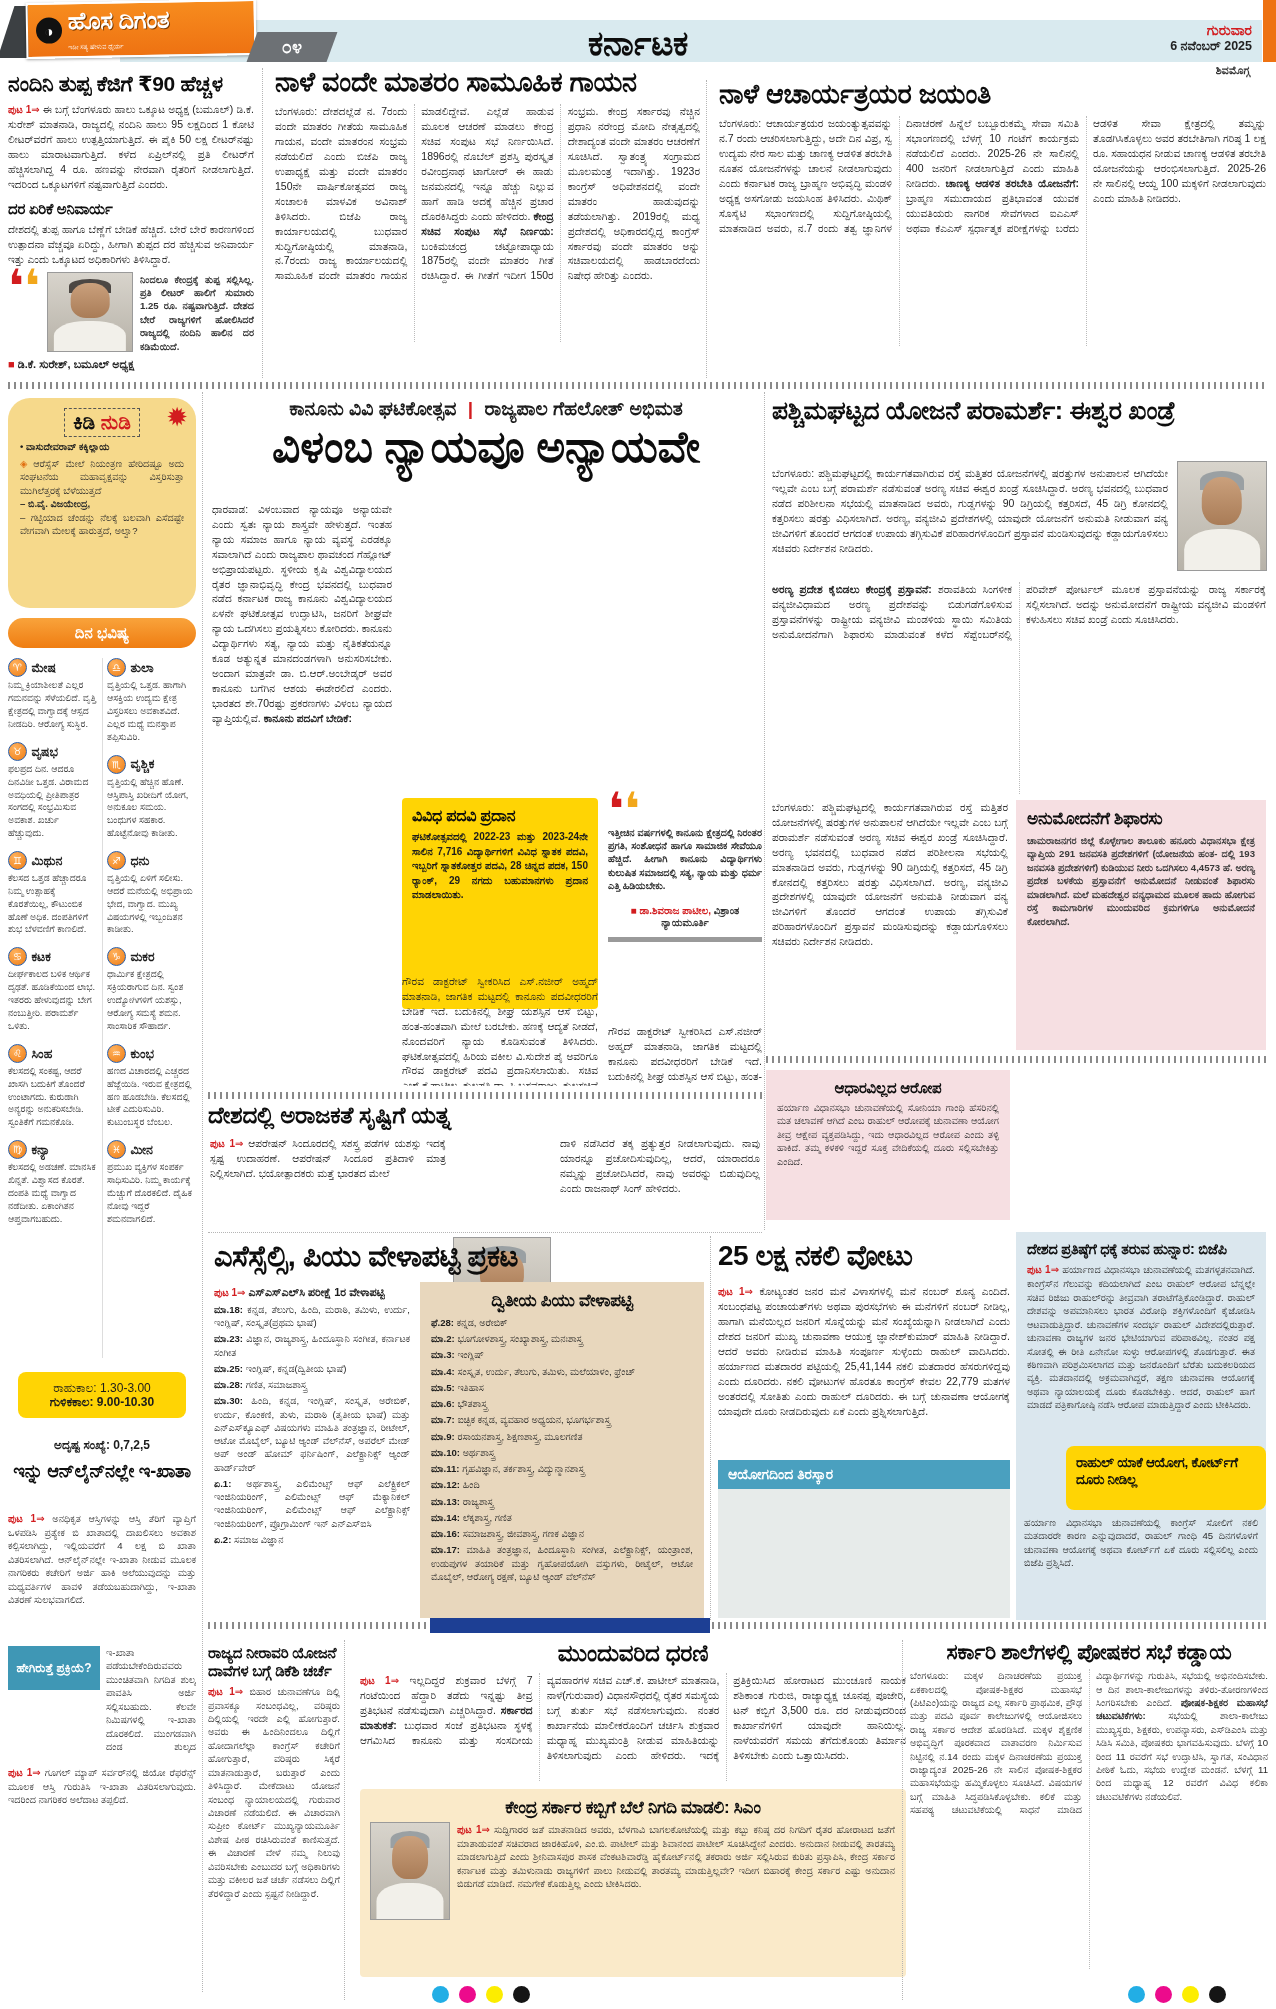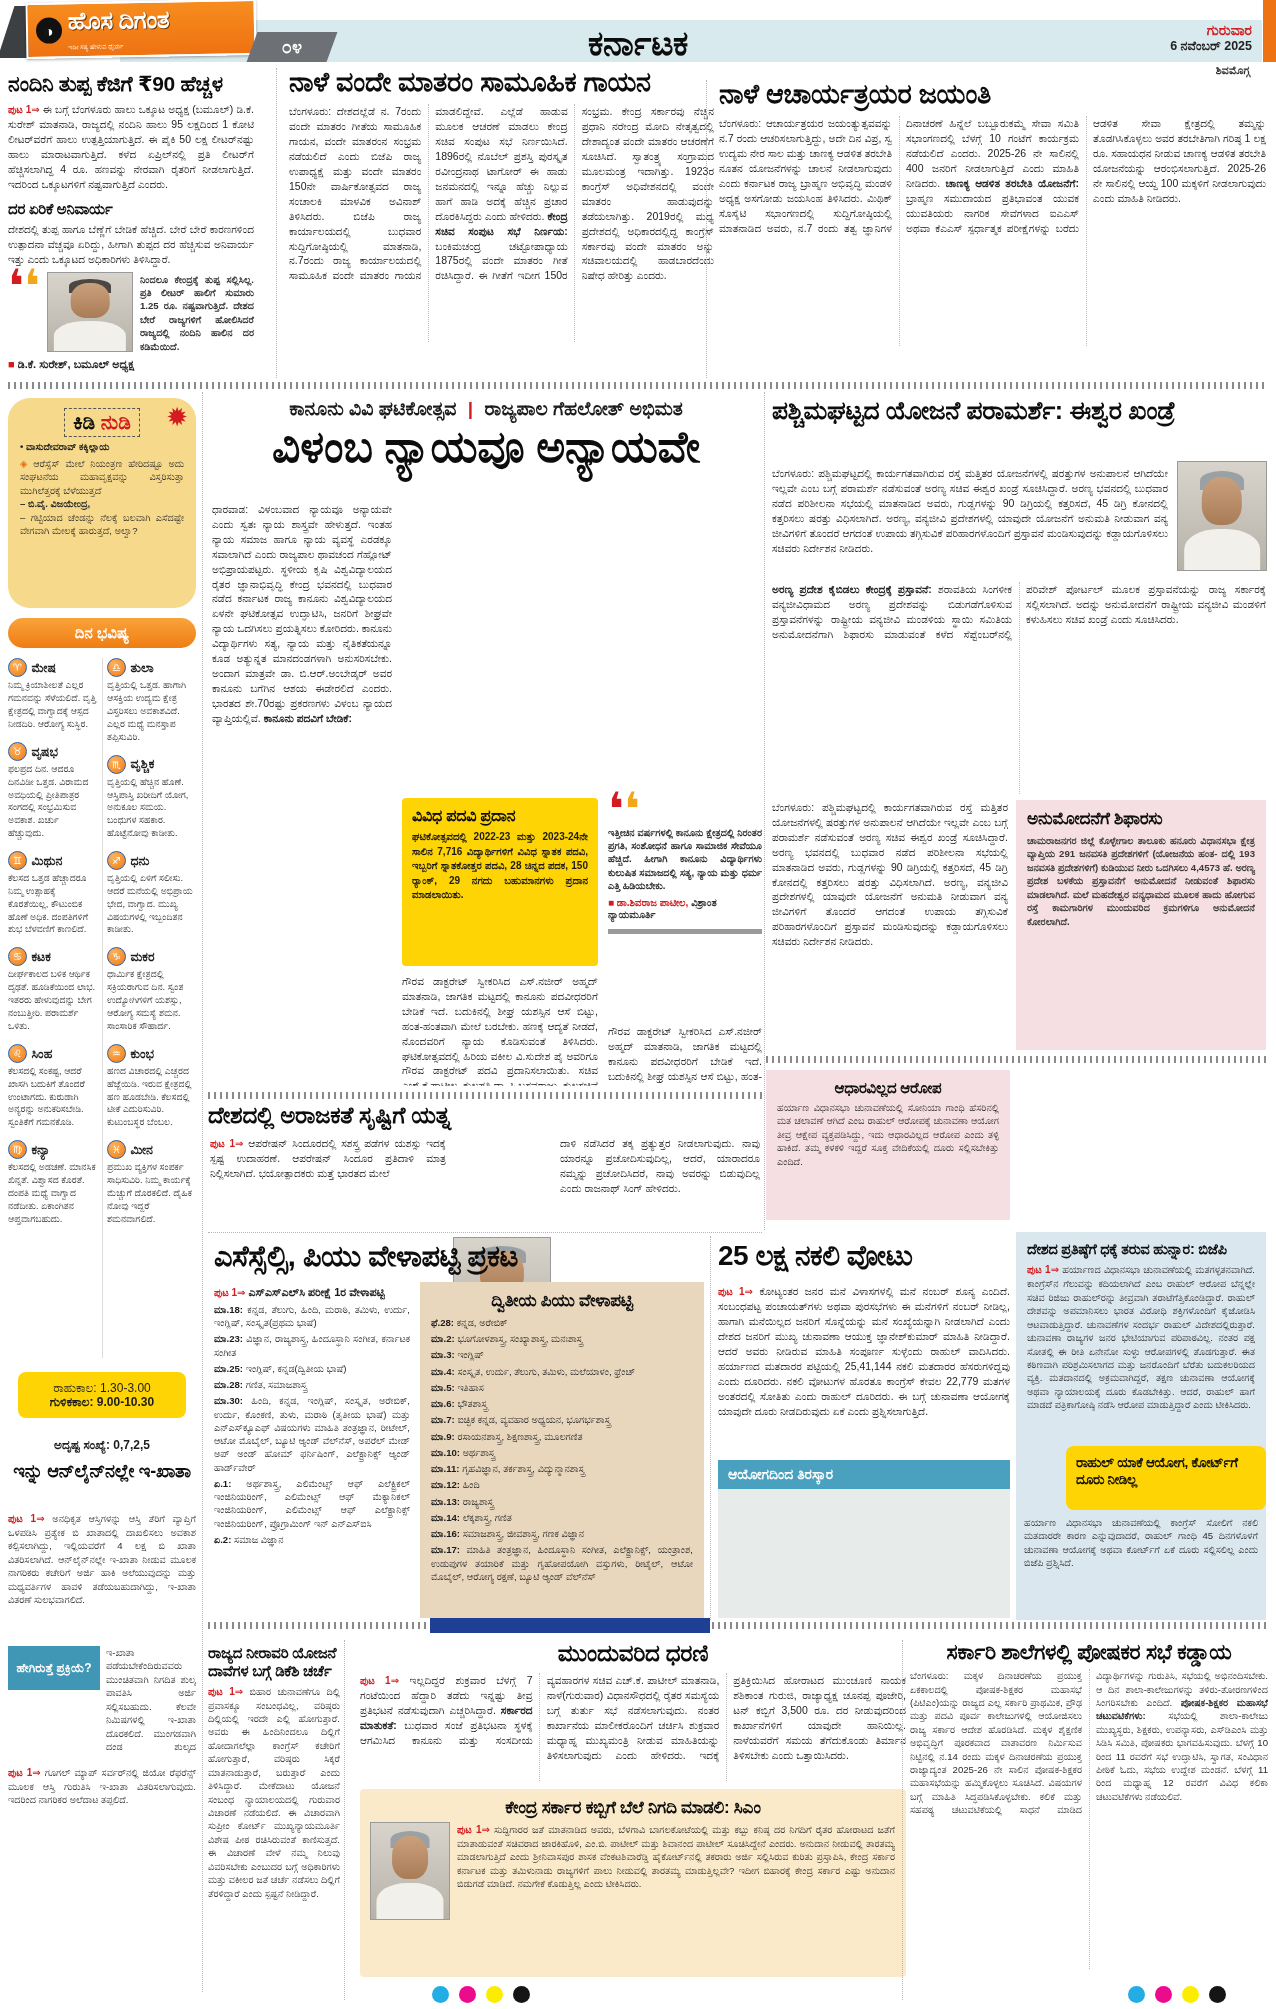--- a/index.html
+++ b/index.html
@@ -82,21 +82,21 @@
       <div class="bust photo-frame" style="width:84px;height:78px;flex:none;">
           <div class="hair"></div>
           <div class="face"></div>
           <div class="torso"></div>
         </div>
       <div class="body-sm" style="font-weight:bold;color:#333;">ನಿಂದಲೂ ಕೇಂದ್ರಕ್ಕೆ ತುಪ್ಪ ಸಲ್ಲಿಸಿಲ್ಲ. ಪ್ರತಿ ಲೀಟರ್ ಹಾಲಿಗೆ ಸುಮಾರು 1.25 ರೂ. ನಷ್ಟವಾಗುತ್ತಿದೆ. ದೇಶದ ಬೇರೆ ರಾಜ್ಯಗಳಿಗೆ ಹೋಲಿಸಿದರೆ ರಾಜ್ಯದಲ್ಲಿ ನಂದಿನಿ ಹಾಲಿನ ದರ ಕಡಿಮೆಯಿದೆ.</div>
     </div>
     <div style="margin-top:5px;font-size:11px;font-weight:bold;"><span class="red">■ </span><span>ಡಿ.ಕೆ. ಸುರೇಶ್, ಬಮೂಲ್ ಅಧ್ಯಕ್ಷ</span></div>
   </div>
 
-  <div class="abs" style="left:276px;top:68px;width:438px;height:310px;border-left:1px dotted #b5b5b5;padding-left:12px;box-sizing:border-box;">
+  <div class="abs" style="left:262px;top:68px;width:438px;height:310px;border-left:1px dotted #b5b5b5;padding-left:12px;box-sizing:border-box;">
     <div class="hl" style="font-size:27px;line-height:1.05;">ನಾಳೆ ವಂದೇ ಮಾತರಂ ಸಾಮೂಹಿಕ ಗಾಯನ</div>
     <div class="body-txt cols-3" style="margin-top:8px;height:238px;overflow:hidden;">
       <span>ಬೆಂಗಳೂರು: ದೇಶದಲ್ಲೆಡೆ ನ. 7ರಂದು ವಂದೇ ಮಾತರಂ ಗೀತೆಯ ಸಾಮೂಹಿಕ ಗಾಯನ, ವಂದೇ ಮಾತರಂನ ಸಂಭ್ರಮ ನಡೆಯಲಿದೆ ಎಂದು ಬಿಜೆಪಿ ರಾಜ್ಯ ಉಪಾಧ್ಯಕ್ಷೆ ಮತ್ತು ವಂದೇ ಮಾತರಂ 150ನೇ ವಾರ್ಷಿಕೋತ್ಸವದ ರಾಜ್ಯ ಸಂಚಾಲಕಿ ಮಾಳವಿಕ ಅವಿನಾಶ್ ತಿಳಿಸಿದರು. ಬಿಜೆಪಿ ರಾಜ್ಯ ಕಾರ್ಯಾಲಯದಲ್ಲಿ ಬುಧವಾರ ಸುದ್ದಿಗೋಷ್ಠಿಯಲ್ಲಿ ಮಾತನಾಡಿ, ನ.7ರಂದು ರಾಜ್ಯ ಕಾರ್ಯಾಲಯದಲ್ಲಿ ಸಾಮೂಹಿಕ ವಂದೇ ಮಾತರಂ ಗಾಯನ ಮಾಡಲಿದ್ದೇವೆ. ಎಲ್ಲೆಡೆ ಹಾಡುವ ಮೂಲಕ ಆಚರಣೆ ಮಾಡಲು ಕೇಂದ್ರ ಸಚಿವ ಸಂಪುಟ ಸಭೆ ನಿರ್ಣಯಿಸಿದೆ. 1896ರಲ್ಲಿ ನೊಬೆಲ್ ಪ್ರಶಸ್ತಿ ಪುರಸ್ಕೃತ ರವೀಂದ್ರನಾಥ ಟಾಗೋರ್ ಈ ಹಾಡು ಜನಮನದಲ್ಲಿ ಇನ್ನೂ ಹೆಚ್ಚು ನಿಲ್ಲುವ ಹಾಗೆ ಹಾಡಿ ಅದಕ್ಕೆ ಹೆಚ್ಚಿನ ಪ್ರಚಾರ ದೊರಕಿಸಿದ್ದರು ಎಂದು ಹೇಳಿದರು.</span>
       <span class="bold-lead">ಕೇಂದ್ರ ಸಚಿವ ಸಂಪುಟ ಸಭೆ ನಿರ್ಣಯ:</span>
       <span>ಬಂಕಿಮಚಂದ್ರ ಚಟ್ಟೋಪಾಧ್ಯಾಯ 1875ರಲ್ಲಿ ವಂದೇ ಮಾತರಂ ಗೀತೆ ರಚಿಸಿದ್ದಾರೆ. ಈ ಗೀತೆಗೆ ಇದೀಗ 150ರ ಸಂಭ್ರಮ. ಕೇಂದ್ರ ಸರ್ಕಾರವು ನೆಚ್ಚಿನ ಪ್ರಧಾನಿ ನರೇಂದ್ರ ಮೋದಿ ನೇತೃತ್ವದಲ್ಲಿ ದೇಶಾದ್ಯಂತ ವಂದೇ ಮಾತರಂ ಆಚರಣೆಗೆ ಸೂಚಿಸಿದೆ. ಸ್ವಾತಂತ್ರ್ಯ ಸಂಗ್ರಾಮದ ಮೂಲಮಂತ್ರ ಇದಾಗಿತ್ತು. 1923ರ ಕಾಂಗ್ರೆಸ್ ಅಧಿವೇಶನದಲ್ಲಿ ವಂದೇ ಮಾತರಂ ಹಾಡುವುದನ್ನು ತಡೆಯಲಾಗಿತ್ತು. 2019ರಲ್ಲಿ ಮಧ್ಯ ಪ್ರದೇಶದಲ್ಲಿ ಅಧಿಕಾರದಲ್ಲಿದ್ದ ಕಾಂಗ್ರೆಸ್ ಸರ್ಕಾರವು ವಂದೇ ಮಾತರಂ ಅನ್ನು ಸಚಿವಾಲಯದಲ್ಲಿ ಹಾಡಬಾರದೆಂದು ನಿಷೇಧ ಹೇರಿತ್ತು ಎಂದರು.</span>
     </div>
   </div>
 
   <div class="abs" style="left:706px;top:80px;width:560px;height:298px;border-left:1px dotted #b5b5b5;padding-left:12px;box-sizing:border-box;">
     <div class="hl" style="font-size:27px;line-height:1.05;">ನಾಳೆ ಆಚಾರ್ಯತ್ರಯರ ಜಯಂತಿ</div>
@@ -223,29 +223,29 @@
     <span>ರಾಜ್ಯಪಾಲ ಗೆಹಲೋತ್ ಅಭಿಮತ</span>
   </div>
   <div class="abs hl" style="left:210px;top:424px;width:552px;text-align:center;font-size:44px;line-height:1.05;">ವಿಳಂಬ ನ್ಯಾಯವೂ ಅನ್ಯಾಯವೇ</div>
 
   <div class="abs body-txt" style="left:212px;top:502px;width:180px;height:586px;overflow:hidden;">
     <span>ಧಾರವಾಡ: ವಿಳಂಬವಾದ ನ್ಯಾಯವೂ ಅನ್ಯಾಯವೇ ಎಂದು ಸ್ವತಃ ನ್ಯಾಯ ಶಾಸ್ತ್ರವೇ ಹೇಳುತ್ತದೆ. ಇಂತಹ ನ್ಯಾಯ ಸಮಾಜ ಹಾಗೂ ನ್ಯಾಯ ವ್ಯವಸ್ಥೆ ಎರಡಕ್ಕೂ ಸವಾಲಾಗಿದೆ ಎಂದು ರಾಜ್ಯಪಾಲ ಥಾವಚಂದ ಗೆಹ್ಲೋಟ್ ಅಭಿಪ್ರಾಯಪಟ್ಟರು. ಸ್ಥಳೀಯ ಕೃಷಿ ವಿಶ್ವವಿದ್ಯಾಲಯದ ರೈತರ ಜ್ಞಾನಾಭಿವೃದ್ಧಿ ಕೇಂದ್ರ ಭವನದಲ್ಲಿ ಬುಧವಾರ ನಡೆದ ಕರ್ನಾಟಕ ರಾಜ್ಯ ಕಾನೂನು ವಿಶ್ವವಿದ್ಯಾಲಯದ ಏಳನೇ ಘಟಿಕೋತ್ಸವ ಉದ್ಘಾಟಿಸಿ, ಜನರಿಗೆ ಶೀಘ್ರವೇ ನ್ಯಾಯ ಒದಗಿಸಲು ಪ್ರಯತ್ನಿಸಲು ಕೋರಿದರು. ಕಾನೂನು ವಿದ್ಯಾರ್ಥಿಗಳು ಸತ್ಯ, ನ್ಯಾಯ ಮತ್ತು ನೈತಿಕತೆಯನ್ನೂ ಕೂಡ ಅತ್ಯುನ್ನತ ಮಾನದಂಡಗಳಾಗಿ ಅನುಸರಿಸಬೇಕು. ಅಂದಾಗ ಮಾತ್ರವೇ ಡಾ. ಬಿ.ಆರ್.ಅಂಬೇಡ್ಕರ್ ಅವರ ಕಾನೂನು ಬಗೆಗಿನ ಆಶಯ ಈಡೇರಲಿದೆ ಎಂದರು. ಭಾರತದ ಶೇ.70ರಷ್ಟು ಪ್ರಕರಣಗಳು ವಿಳಂಬ ನ್ಯಾಯದ ವ್ಯಾಪ್ತಿಯಲ್ಲಿವೆ.</span>
     <span class="bold-lead">ಕಾನೂನು ಪದವಿಗೆ ಬೇಡಿಕೆ:</span>
   </div>
 
 
-  <div class="abs box-yellow" style="left:402px;top:798px;width:196px;height:168px;box-sizing:border-box;border-radius:4px;">
+  <div class="abs box-yellow" style="left:402px;top:798px;width:196px;height:211px;box-sizing:border-box;border-radius:4px;">
     <div class="hl" style="font-size:16px;">ವಿವಿಧ ಪದವಿ ಪ್ರದಾನ</div>
     <div style="font-size:10px;font-weight:bold;line-height:1.45;margin-top:5px;text-align:justify;">ಘಟಿಕೋತ್ಸವದಲ್ಲಿ 2022-23 ಮತ್ತು 2023-24ನೇ ಸಾಲಿನ 7,716 ವಿದ್ಯಾರ್ಥಿಗಳಿಗೆ ವಿವಿಧ ಸ್ನಾತಕ ಪದವಿ, ಇಬ್ಬರಿಗೆ ಸ್ನಾತಕೋತ್ತರ ಪದವಿ, 28 ಚಿನ್ನದ ಪದಕ, 150 ರ‍್ಯಾಂಕ್, 29 ನಗದು ಬಹುಮಾನಗಳು ಪ್ರದಾನ ಮಾಡಲಾಯಿತು.</div>
   </div>
 
   <div class="abs" style="left:608px;top:796px;width:154px;height:220px;">
     <div class="quote-marks"><span style="color:#d21c1f;">❛</span><span style="color:#f2a71b;">❛</span></div>
     <div class="body-sm" style="font-weight:bold;margin-top:2px;">ಇತ್ತೀಚಿನ ವರ್ಷಗಳಲ್ಲಿ ಕಾನೂನು ಕ್ಷೇತ್ರದಲ್ಲಿ ನಿರಂತರ ಪ್ರಗತಿ, ಸಂಶೋಧನೆ ಹಾಗೂ ಸಾಮಾಜಿಕ ಸೇವೆಯೂ ಹೆಚ್ಚಿದೆ. ಹೀಗಾಗಿ ಕಾನೂನು ವಿದ್ಯಾರ್ಥಿಗಳು ಕುಲುಷಿತ ಸಮಾಜದಲ್ಲಿ ಸತ್ಯ, ನ್ಯಾಯ ಮತ್ತು ಧರ್ಮ ಎತ್ತಿ ಹಿಡಿಯಬೇಕು.</div>
-    <div style="margin-top:4px;font-size:10px;"><span class="red" style="font-weight:bold;">■ </span><b class="red">ಡಾ.ಶಿವರಾಜ ಪಾಟೀಲ,</b> <span style="font-weight:bold;color:#333;">ವಿಶ್ರಾಂತ ನ್ಯಾಯಮೂರ್ತಿ</span></div>
+    <div style="margin-top:12px;font-size:10px;text-align:center;"><span class="red" style="font-weight:bold;">■ </span><b class="red">ಡಾ.ಶಿವರಾಜ ಪಾಟೀಲ,</b> <span style="font-weight:bold;color:#333;">ವಿಶ್ರಾಂತ ನ್ಯಾಯಮೂರ್ತಿ</span></div>
     <div style="height:5px;background:#9a9a9a;margin-top:8px;"></div>
   </div>
 
   <div class="abs body-txt" style="left:402px;top:974px;width:196px;height:112px;overflow:hidden;">
     <span>ಗೌರವ ಡಾಕ್ಟರೇಟ್ ಸ್ವೀಕರಿಸಿದ ಎಸ್.ನಜೀರ್ ಅಹ್ಮದ್ ಮಾತನಾಡಿ, ಜಾಗತಿಕ ಮಟ್ಟದಲ್ಲಿ ಕಾನೂನು ಪದವೀಧರರಿಗೆ ಬೇಡಿಕೆ ಇದೆ. ಬದುಕಿನಲ್ಲಿ ಶೀಘ್ರ ಯಶಸ್ಸಿನ ಆಸೆ ಬಿಟ್ಟು, ಹಂತ-ಹಂತವಾಗಿ ಮೇಲೆ ಬರಬೇಕು. ಹಣಕ್ಕೆ ಆದ್ಯತೆ ನೀಡದೆ, ನೊಂದವರಿಗೆ ನ್ಯಾಯ ಕೊಡಿಸುವಂತೆ ತಿಳಿಸಿದರು. ಘಟಿಕೋತ್ಸವದಲ್ಲಿ ಹಿರಿಯ ವಕೀಲ ವಿ.ಸುದೇಶ ಪೈ ಅವರಿಗೂ ಗೌರವ ಡಾಕ್ಟರೇಟ್ ಪದವಿ ಪ್ರದಾನಿಸಲಾಯಿತು. ಸಚಿವ ಎಚ್.ಕೆ.ಪಾಟೀಲ, ಕುಲಪತಿ ಡಾ. ಸಿ.ಬಸವರಾಜು, ಕುಲಸಚಿವೆ ಡಾ.ರತ್ನಾ ಭರಮಗೌಡರ ಉಪಸ್ಥಿತರಿದ್ದರು.</span>
   </div>
   <div class="abs body-txt" style="left:608px;top:1024px;width:154px;height:64px;overflow:hidden;">
     <span>ಗೌರವ ಡಾಕ್ಟರೇಟ್ ಸ್ವೀಕರಿಸಿದ ಎಸ್.ನಜೀರ್ ಅಹ್ಮದ್ ಮಾತನಾಡಿ, ಜಾಗತಿಕ ಮಟ್ಟದಲ್ಲಿ ಕಾನೂನು ಪದವೀಧರರಿಗೆ ಬೇಡಿಕೆ ಇದೆ. ಬದುಕಿನಲ್ಲಿ ಶೀಘ್ರ ಯಶಸ್ಸಿನ ಆಸೆ ಬಿಟ್ಟು, ಹಂತ-ಹಂತವಾಗಿ ಮೇಲೆ ಬರಬೇಕು. ಹಣಕ್ಕೆ ಆದ್ಯತೆ ನೀಡದೆ, ನೊಂದವರಿಗೆ ನ್ಯಾಯ ಕೊಡಿಸುವಂತೆ ತಿಳಿಸಿದರು. ಘಟಿಕೋತ್ಸವದಲ್ಲಿ ಹಿರಿಯ ವಕೀಲ ವಿ.ಸುದೇಶ ಪೈ ಅವರಿಗೂ ಗೌರವ ಡಾಕ್ಟರೇಟ್ ಪದವಿ ಪ್ರದಾನಿಸಲಾಯಿತು. ಸಚಿವ ಎಚ್.ಕೆ.ಪಾಟೀಲ, ಕುಲಪತಿ ಡಾ. ಸಿ.ಬಸವರಾಜು, ಕುಲಸಚಿವೆ ಡಾ.ರತ್ನಾ ಭರಮಗೌಡರ ಉಪಸ್ಥಿತರಿದ್ದರು.</span>
   </div>
 

